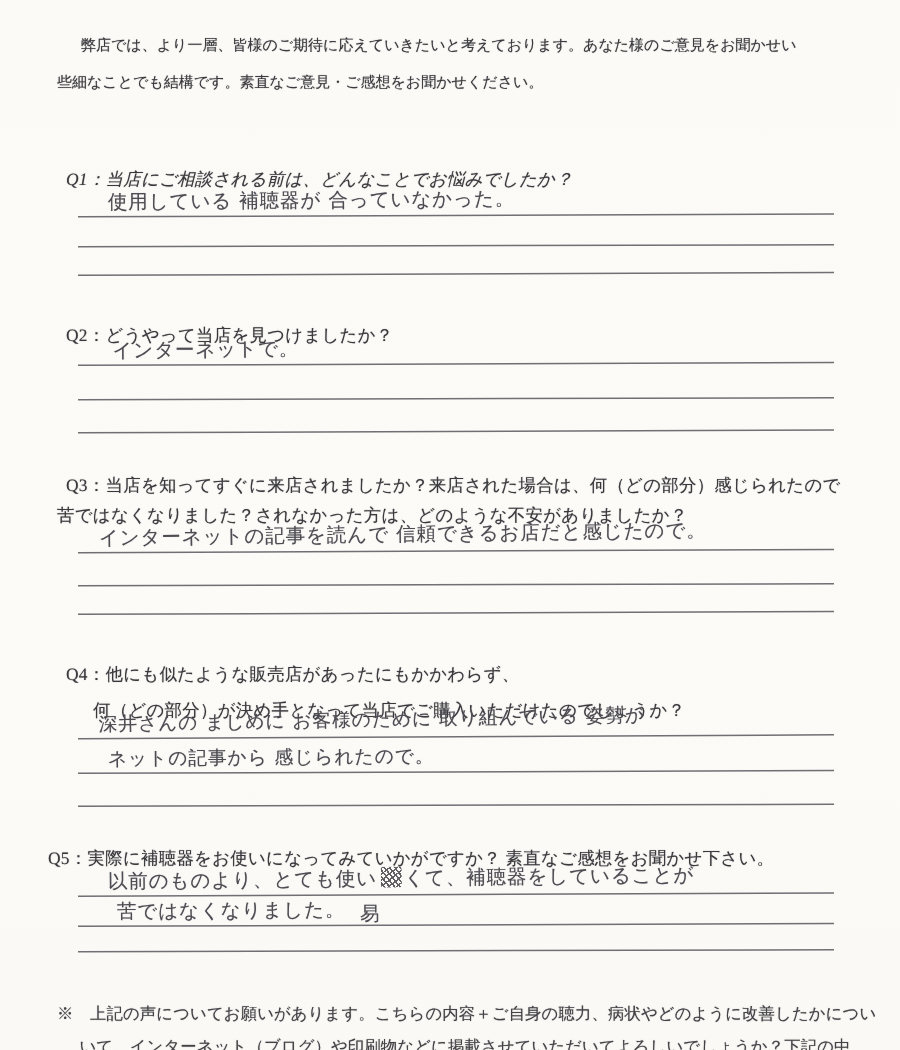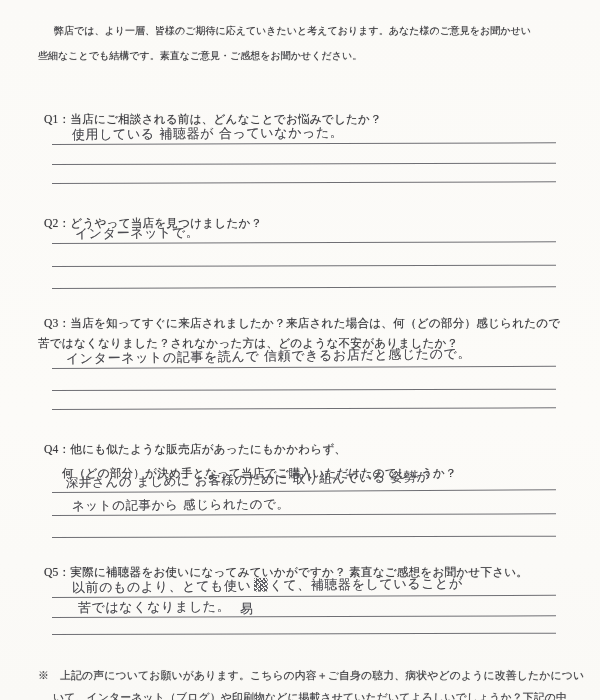--- a/index.html
+++ b/index.html
@@ -56,21 +56,21 @@
 </head>
 <body>
 
 <div class="page">
 
   <div class="print intro" style="left:38px; top:18px;">
     <div class="iline first">弊店では、より一層、皆様のご期待に応えていきたいと考えております。あなた様のご意見をお聞かせい</div>
     <div class="iline">些細なことでも結構です。素直なご意見・ご感想をお聞かせください。</div>
   </div>
 
-  <div class="print" style="left:44px; top:112px;">Q1：当店にご相談される前は、どんなことでお悩みでしたか？</div>
+  <div class="print" style="left:44px; top:112px;font-style:italic;">Q1：当店にご相談される前は、どんなことでお悩みでしたか？</div>
   <div class="ansline" style="top:144px; transform:rotate(-0.2deg);">
     <span class="hand" style="left:20px; transform:rotate(-0.3deg);">使用している 補聴器が 合っていなかった。</span>
   </div>
   <div class="ansline" style="top:164px; transform:rotate(-0.15deg);"></div>
   <div class="ansline" style="top:183px; transform:rotate(-0.2deg);"></div>
 
   <div class="print" style="left:44px; top:216px;">Q2：どうやって当店を見つけましたか？</div>
   <div class="ansline" style="top:243px; transform:rotate(-0.2deg);">
     <span class="hand" style="left:23px; transform:rotate(-0.4deg);">インターネットで。</span>
   </div>
@@ -88,21 +88,21 @@
   <div class="print" style="left:44px; top:442px;">Q4：他にも似たような販売店があったにもかかわらず、</div>
   <div class="print" style="left:62px; top:466px;">何（どの部分）が決め手となって当店でご購入いただけたのでしょうか？</div>
   <div class="ansline" style="top:492px; transform:rotate(-0.3deg);">
     <span class="hand small" style="left:14px; transform:rotate(-0.7deg);">深井さんの まじめに お客様のために 取り組んでいる 姿勢が</span>
   </div>
   <div class="ansline" style="top:515px; transform:rotate(-0.2deg);">
     <span class="hand small" style="left:20px; transform:rotate(-0.3deg);">ネットの記事から 感じられたので。</span>
   </div>
   <div class="ansline" style="top:537px; transform:rotate(-0.15deg);"></div>
 
-  <div class="print" style="left:44px; top:565px;">Q5：実際に補聴器をお使いになってみていかがですか？ 素直なご感想をお聞かせ下さい。</div>
+  <div class="print" style="left:32px; top:565px;">Q5：実際に補聴器をお使いになってみていかがですか？ 素直なご感想をお聞かせ下さい。</div>
   <div class="ansline" style="top:597px; transform:rotate(-0.25deg);">
     <span class="hand" style="left:20px; transform:rotate(-0.4deg);"><span>以前のものより、とても使い</span><span class="scribble"></span><span>くて、補聴器をしていることが</span></span>
   </div>
   <div class="ansline" style="top:617px; transform:rotate(-0.2deg);">
     <span class="hand" style="left:26px; transform:rotate(-0.3deg);">苦ではなくなりました。</span>
   </div>
   <div class="ansline" style="top:634px; transform:rotate(-0.15deg);"></div>
   <span class="correction">易</span>
 
   <div class="print footer-line" style="left:38px; top:669px;">※　上記の声についてお願いがあります。こちらの内容＋ご自身の聴力、病状やどのように改善したかについ</div>

